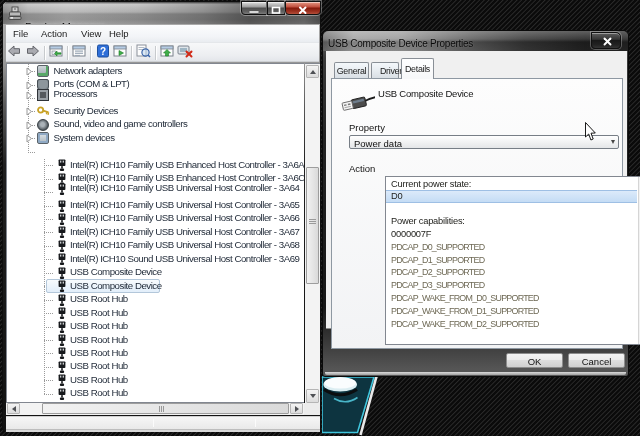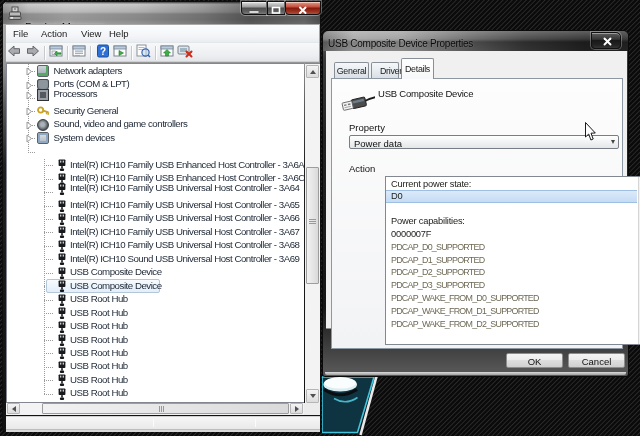--- a/index.html
+++ b/index.html
@@ -271,21 +271,21 @@
 <div class="row" style="top:40.8px">
         <svg class="tri" style="left:19px" width="7" height="9" viewBox="0 0 7 9">
           <path d="M1 1 L5.5 4.5 L1 8 Z" fill="#ffffff" stroke="#9a9a9a" stroke-width="1"></path>
         </svg>
         <span class="tic" style="left:29.5px"><svg width="13" height="12" viewBox="0 0 13 12">
             <circle cx="3.6" cy="5" r="2.6" fill="none" stroke="#c9a227" stroke-width="1.8"></circle>
             <line x1="6.2" y1="5.6" x2="11.5" y2="7.4" stroke="#c9a227" stroke-width="1.7"></line>
             <line x1="10" y1="7" x2="9.4" y2="9.2" stroke="#c9a227" stroke-width="1.4"></line>
             <line x1="11.6" y1="7.4" x2="11" y2="9.8" stroke="#c9a227" stroke-width="1.4"></line>
           </svg></span>
-        <span class="lbl" style="left:46.5px">Security General</span>
+        <span class="lbl" style="left:46.5px">Security Devices</span>
       </div>
 <div class="hdots" style="left:21px; top:60.8px; width:8px"></div>
 <div class="row" style="top:54.3px">
         <svg class="tri" style="left:19px" width="7" height="9" viewBox="0 0 7 9">
           <path d="M1 1 L5.5 4.5 L1 8 Z" fill="#ffffff" stroke="#9a9a9a" stroke-width="1"></path>
         </svg>
         <span class="tic tic-snd"></span>
         <span class="lbl" style="left:46.5px">Sound, video and game controllers</span>
       </div>
 <div class="hdots" style="left:21px; top:74.2px; width:8px"></div>

